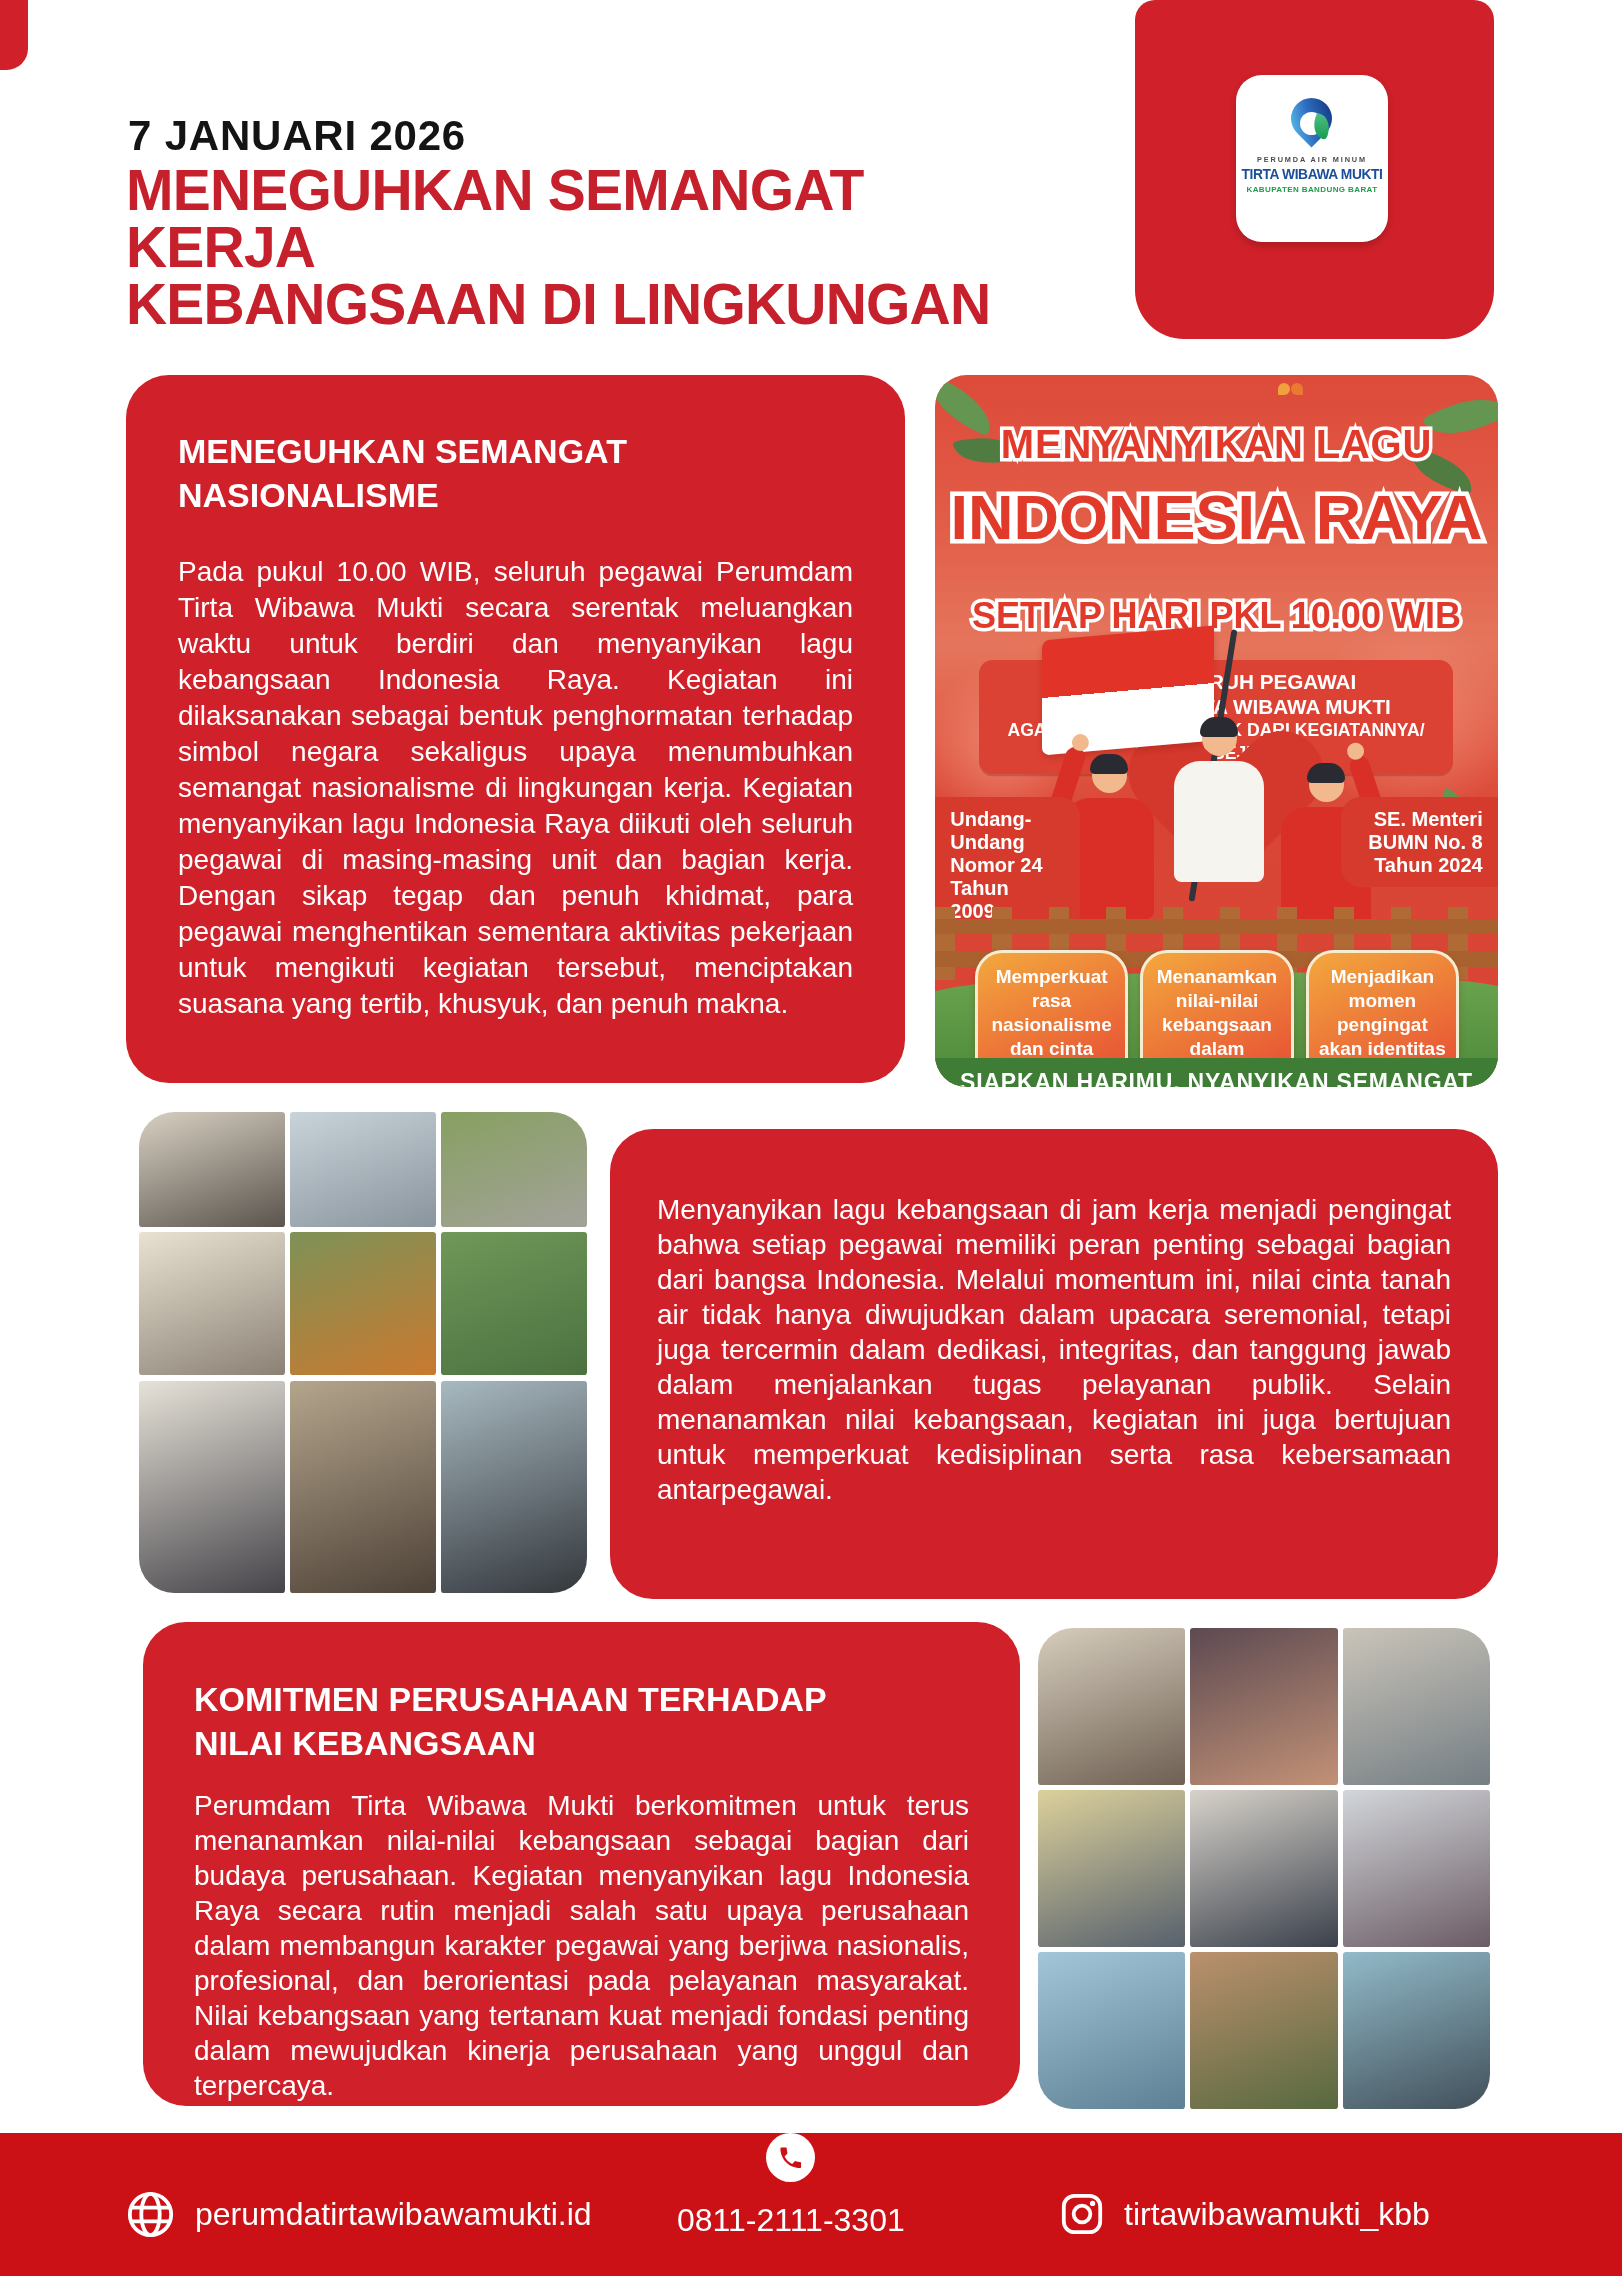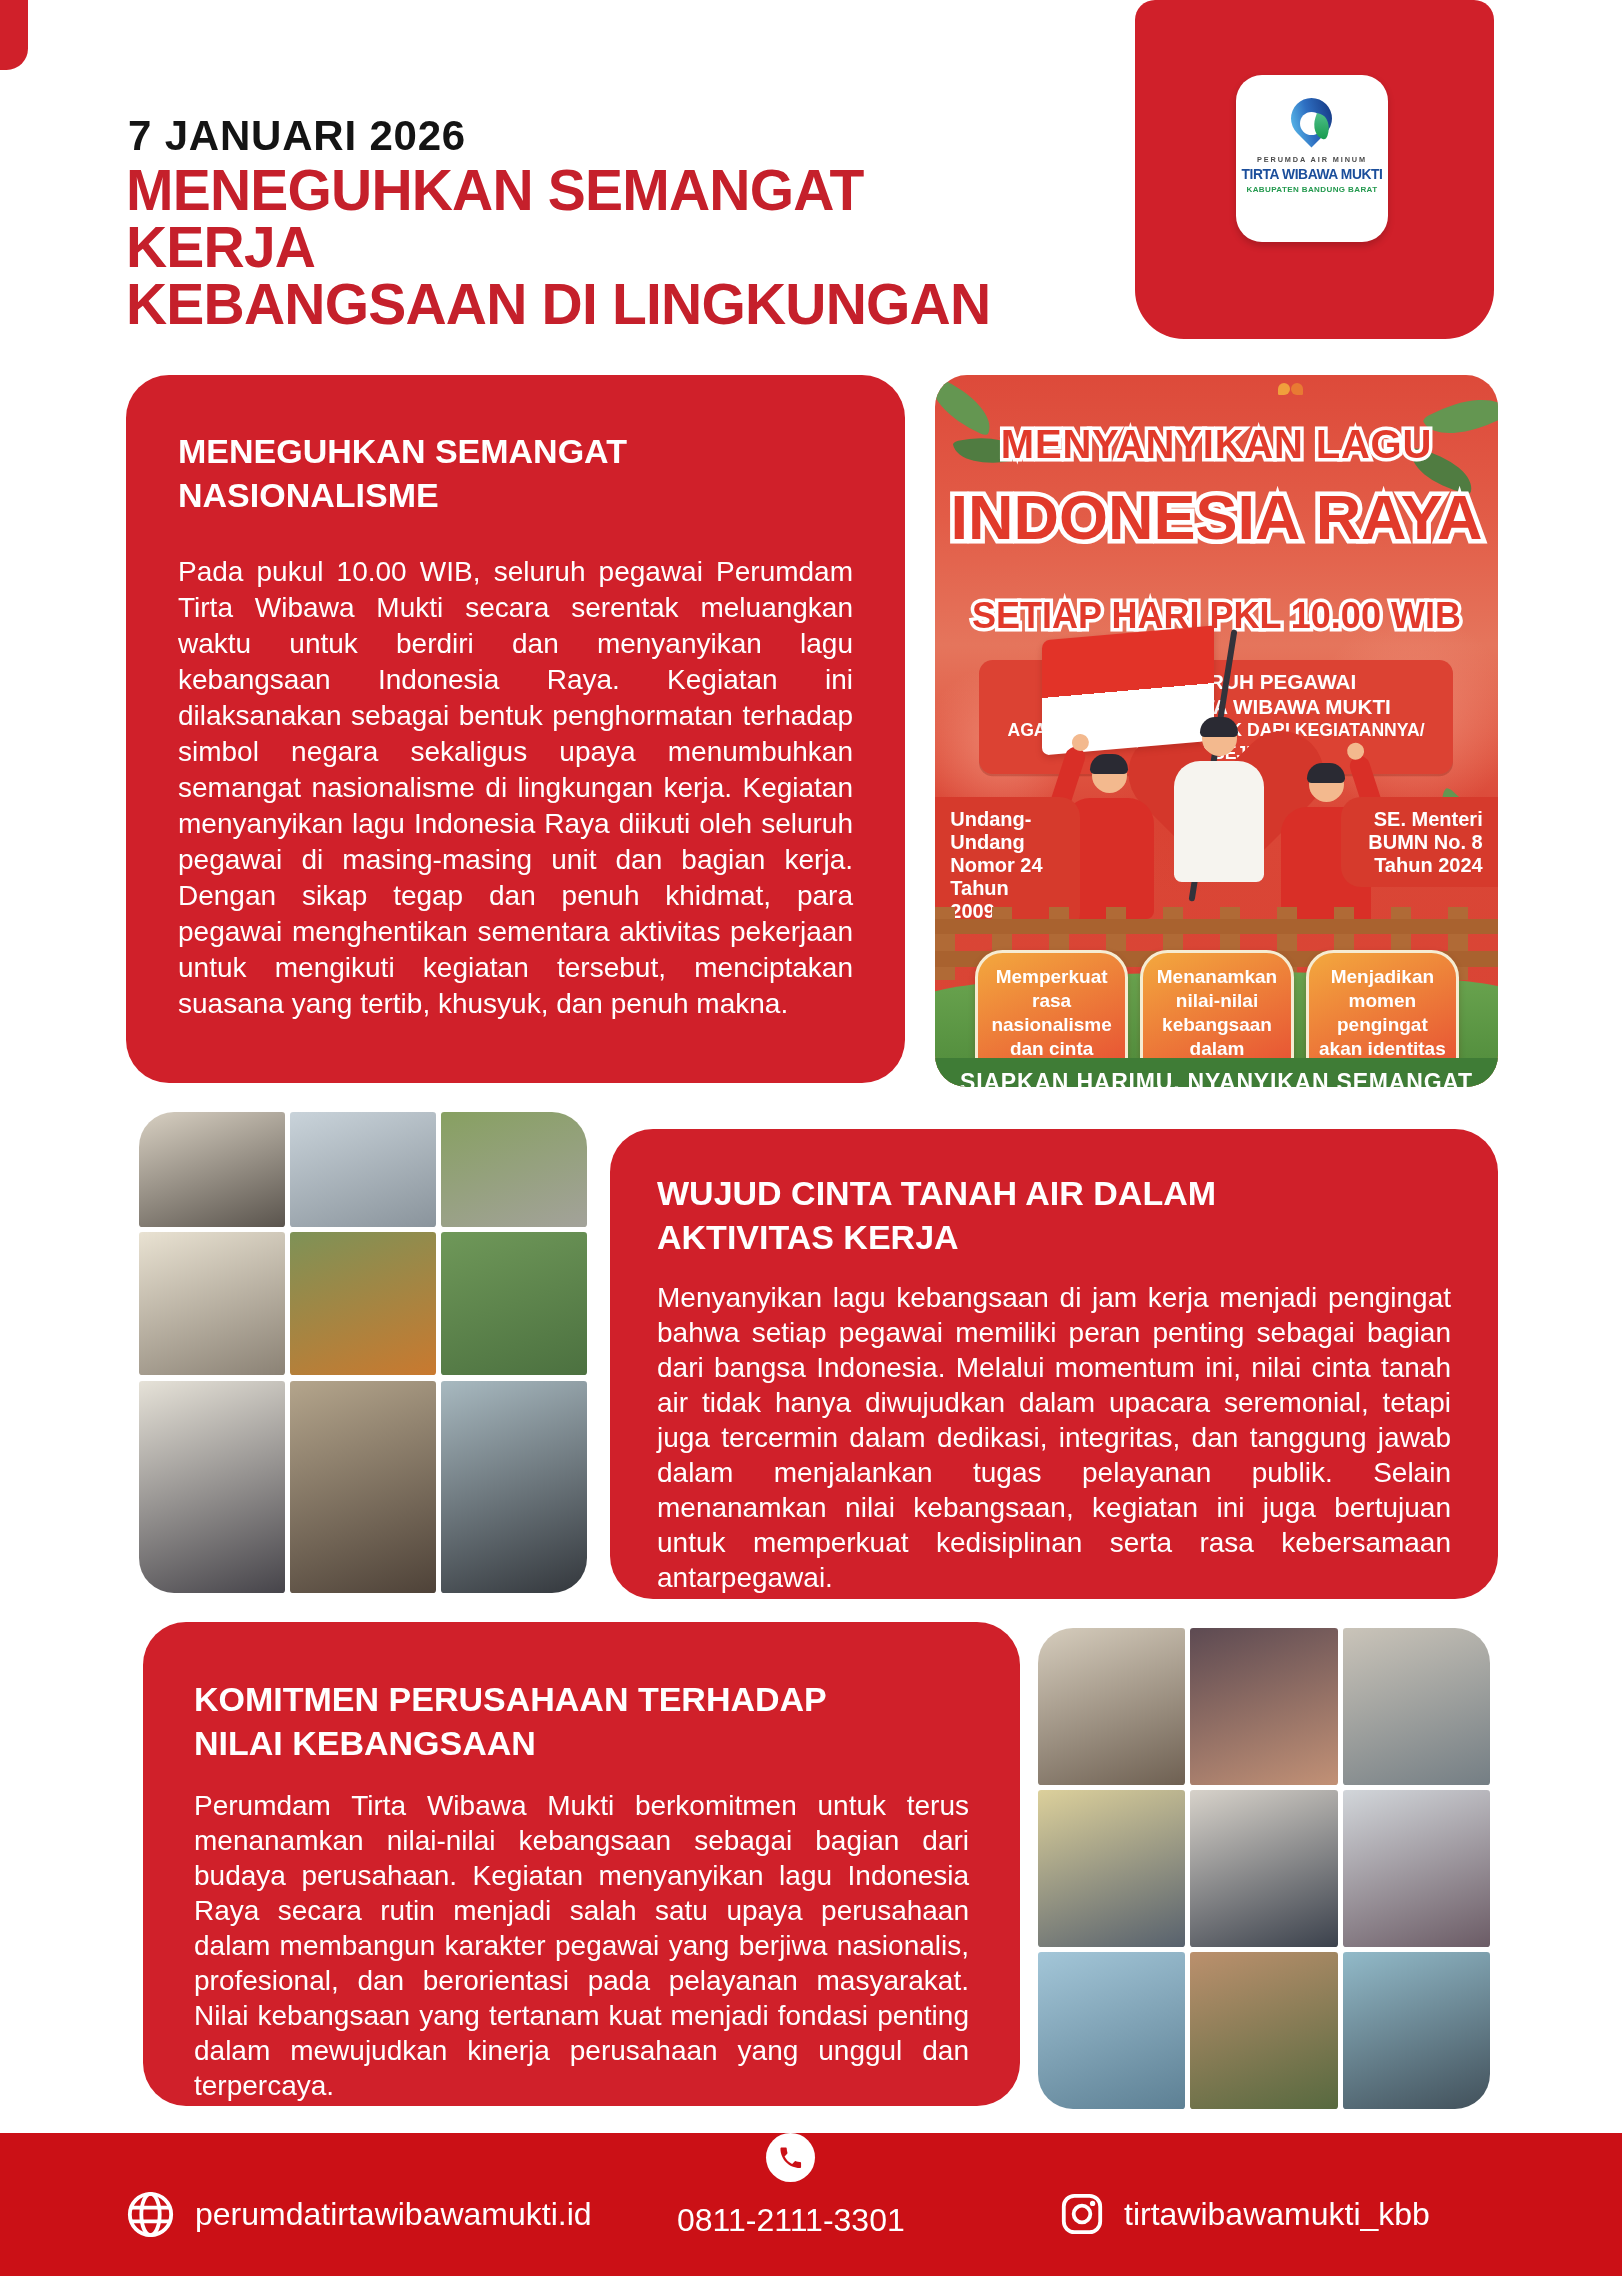--- a/index.html
+++ b/index.html
@@ -257,22 +257,20 @@
       <div class="tile" style="background: linear-gradient(160deg, rgb(201, 211, 218), rgb(138, 148, 156));"></div>
       <div class="tile" style="background: linear-gradient(160deg, rgb(135, 160, 97), rgb(163, 162, 154));"></div>
       <div class="tile" style="background: linear-gradient(160deg, rgb(233, 226, 210), rgb(139, 130, 117));"></div>
       <div class="tile" style="background: linear-gradient(160deg, rgb(126, 146, 87), rgb(201, 121, 47));"></div>
       <div class="tile" style="background: linear-gradient(160deg, rgb(111, 152, 89), rgb(76, 113, 64));"></div>
       <div class="tile" style="background: linear-gradient(160deg, rgb(230, 226, 216), rgb(70, 68, 74));"></div>
       <div class="tile" style="background: linear-gradient(160deg, rgb(180, 165, 140), rgb(78, 66, 56));"></div>
       <div class="tile" style="background: linear-gradient(160deg, rgb(168, 185, 192), rgb(51, 55, 60));"></div>
     </div>
   <section class="box box2">
-    <h2>WUJUD CINTA TANAH AIR DALAM
-AKTIVITAS KERJA</h2>
     <p>Menyanyikan lagu kebangsaan di jam kerja menjadi pengingat bahwa setiap pegawai memiliki peran penting sebagai bagian dari bangsa Indonesia. Melalui momentum ini, nilai cinta tanah air tidak hanya diwujudkan dalam upacara seremonial, tetapi juga tercermin dalam dedikasi, integritas, dan tanggung jawab dalam menjalankan tugas pelayanan publik. Selain menanamkan nilai kebangsaan, kegiatan ini juga bertujuan untuk memperkuat kedisiplinan serta rasa kebersamaan antarpegawai.</p>
   </section>
 
   <section class="box box3">
     <h2>KOMITMEN PERUSAHAAN TERHADAP
 NILAI KEBANGSAAN</h2>
     <p>Perumdam Tirta Wibawa Mukti berkomitmen untuk terus menanamkan nilai-nilai kebangsaan sebagai bagian dari budaya perusahaan. Kegiatan menyanyikan lagu Indonesia Raya secara rutin menjadi salah satu upaya perusahaan dalam membangun karakter pegawai yang berjiwa nasionalis, profesional, dan berorientasi pada pelayanan masyarakat. Nilai kebangsaan yang tertanam kuat menjadi fondasi penting dalam mewujudkan kinerja perusahaan yang unggul dan terpercaya.</p>
   </section>
   <div class="collage collage-right">
       <div class="tile" style="background: linear-gradient(160deg, rgb(214, 205, 189), rgb(110, 96, 82));"></div>

